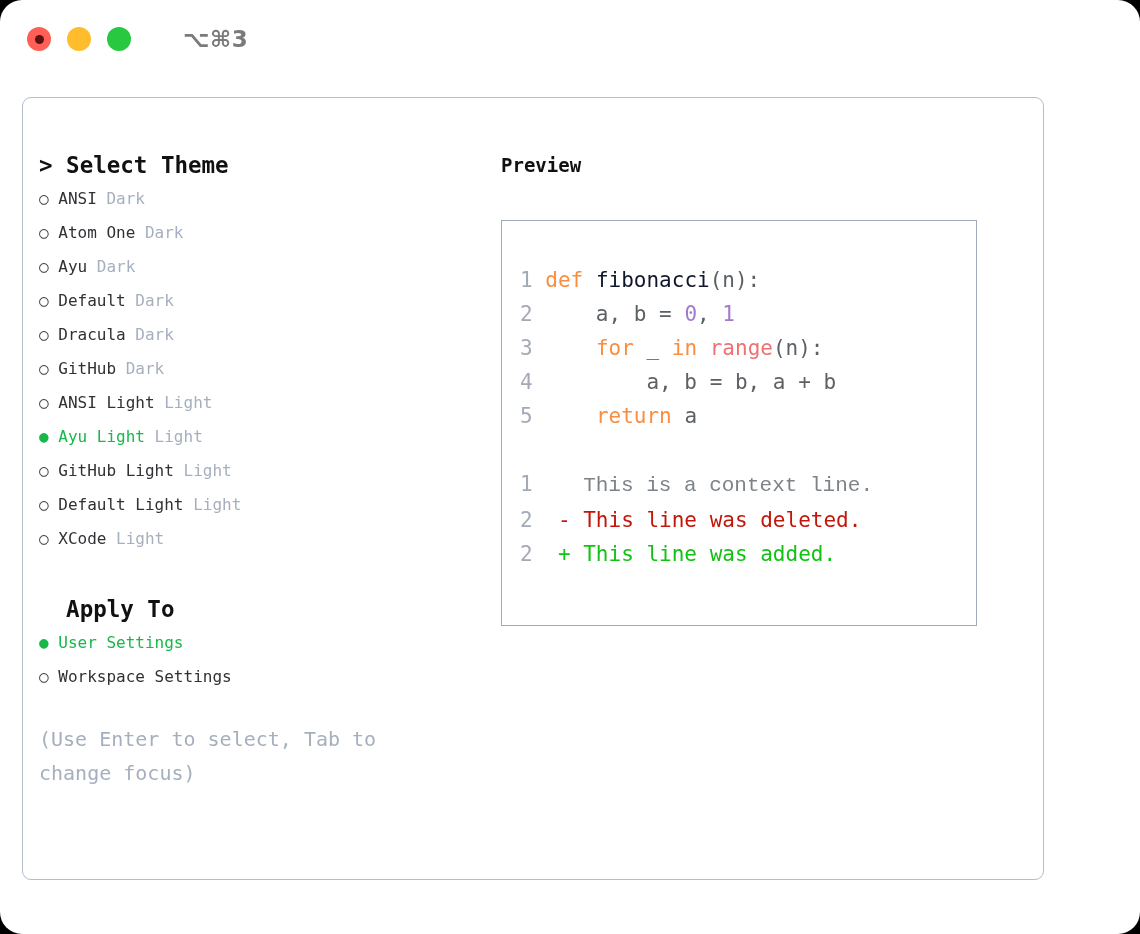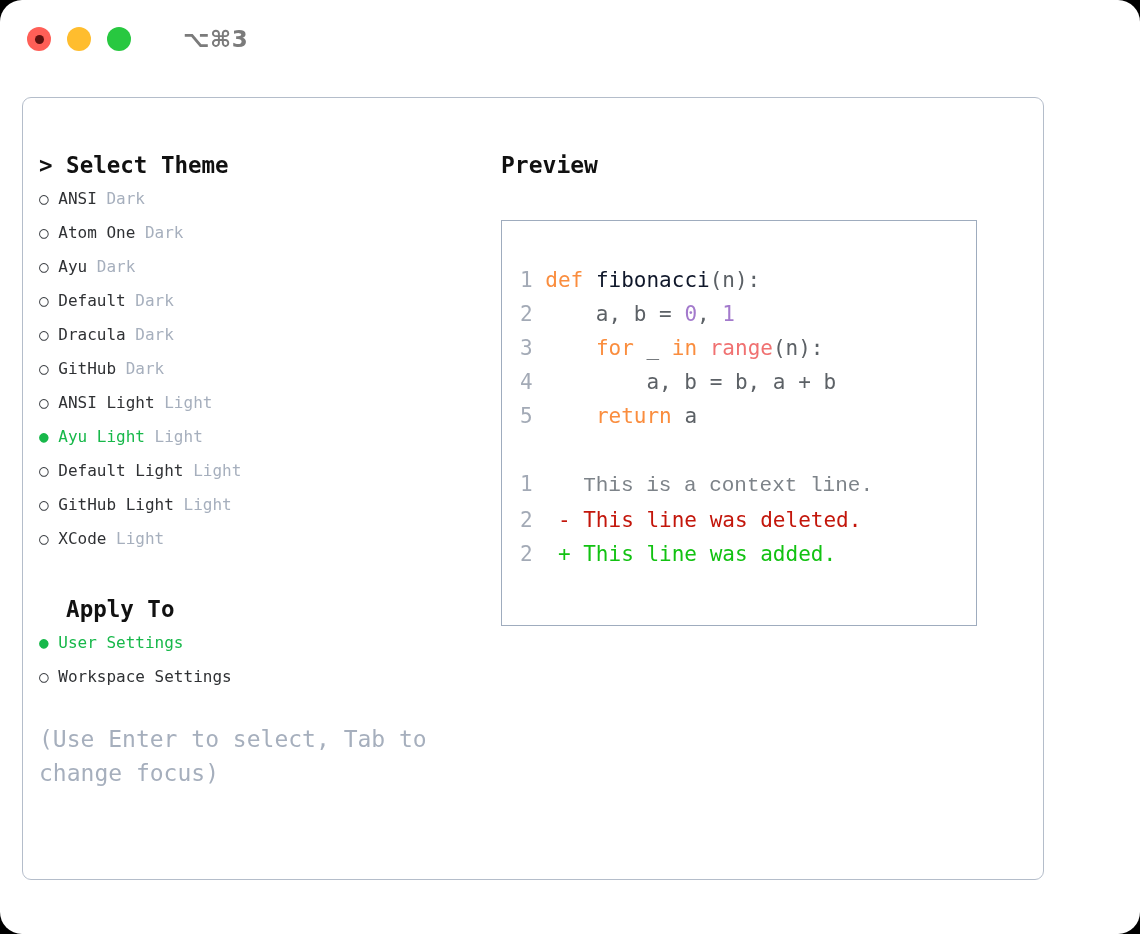--- a/index.html
+++ b/index.html
@@ -115,35 +115,35 @@
     color: #17b84a;
   }
   .badge {
     color: #a6afbd;
   }
 
   .spacer-sm { height: 28px; }
   .spacer-md { height: 36px; }
 
   #hint {
-    font-size: 23px;
+    font-size: 20px;
     line-height: 34px;
     color: #a6afbd;
     width: 400px;
   }
 
   
   #right {
     position: absolute;
     left: 478px;
     top: 50px;
     width: 500px;
   }
   #preview-title {
-    font-size: 23px;
+    font-size: 19px;
     line-height: 34px;
     font-weight: 700;
     color: #111111;
   }
   #preview-box {
     margin-top: 38px;
     width: 476px;
     height: 406px;
     border: 1.5px solid #9facbe;
     box-sizing: border-box;
@@ -189,22 +189,22 @@
         <div class="section-head bold">&gt; Select Theme</div>
         <div id="theme-list">
             <div class="opt"><span class="marker">○ </span><span>ANSI </span><span class="badge">Dark</span></div>
             <div class="opt"><span class="marker">○ </span><span>Atom One </span><span class="badge">Dark</span></div>
             <div class="opt"><span class="marker">○ </span><span>Ayu </span><span class="badge">Dark</span></div>
             <div class="opt"><span class="marker">○ </span><span>Default </span><span class="badge">Dark</span></div>
             <div class="opt"><span class="marker">○ </span><span>Dracula </span><span class="badge">Dark</span></div>
             <div class="opt"><span class="marker">○ </span><span>GitHub </span><span class="badge">Dark</span></div>
             <div class="opt"><span class="marker">○ </span><span>ANSI Light </span><span class="badge">Light</span></div>
             <div class="opt selected"><span class="marker">● </span><span>Ayu Light </span><span class="badge">Light</span></div>
+            <div class="opt"><span class="marker">○ </span><span>GitHub Light </span><span class="badge">Light</span></div>
             <div class="opt"><span class="marker">○ </span><span>Default Light </span><span class="badge">Light</span></div>
-            <div class="opt"><span class="marker">○ </span><span>GitHub Light </span><span class="badge">Light</span></div>
             <div class="opt"><span class="marker">○ </span><span>XCode </span><span class="badge">Light</span></div>
           </div>
 
         <div class="spacer-md"></div>
         <div class="section-head">&nbsp;&nbsp;<span>Apply To</span></div>
         <div id="apply-list">
             <div class="opt selected"><span class="marker">● </span><span>User Settings</span></div>
             <div class="opt"><span class="marker">○ </span><span>Workspace Settings</span></div>
           </div>
 

